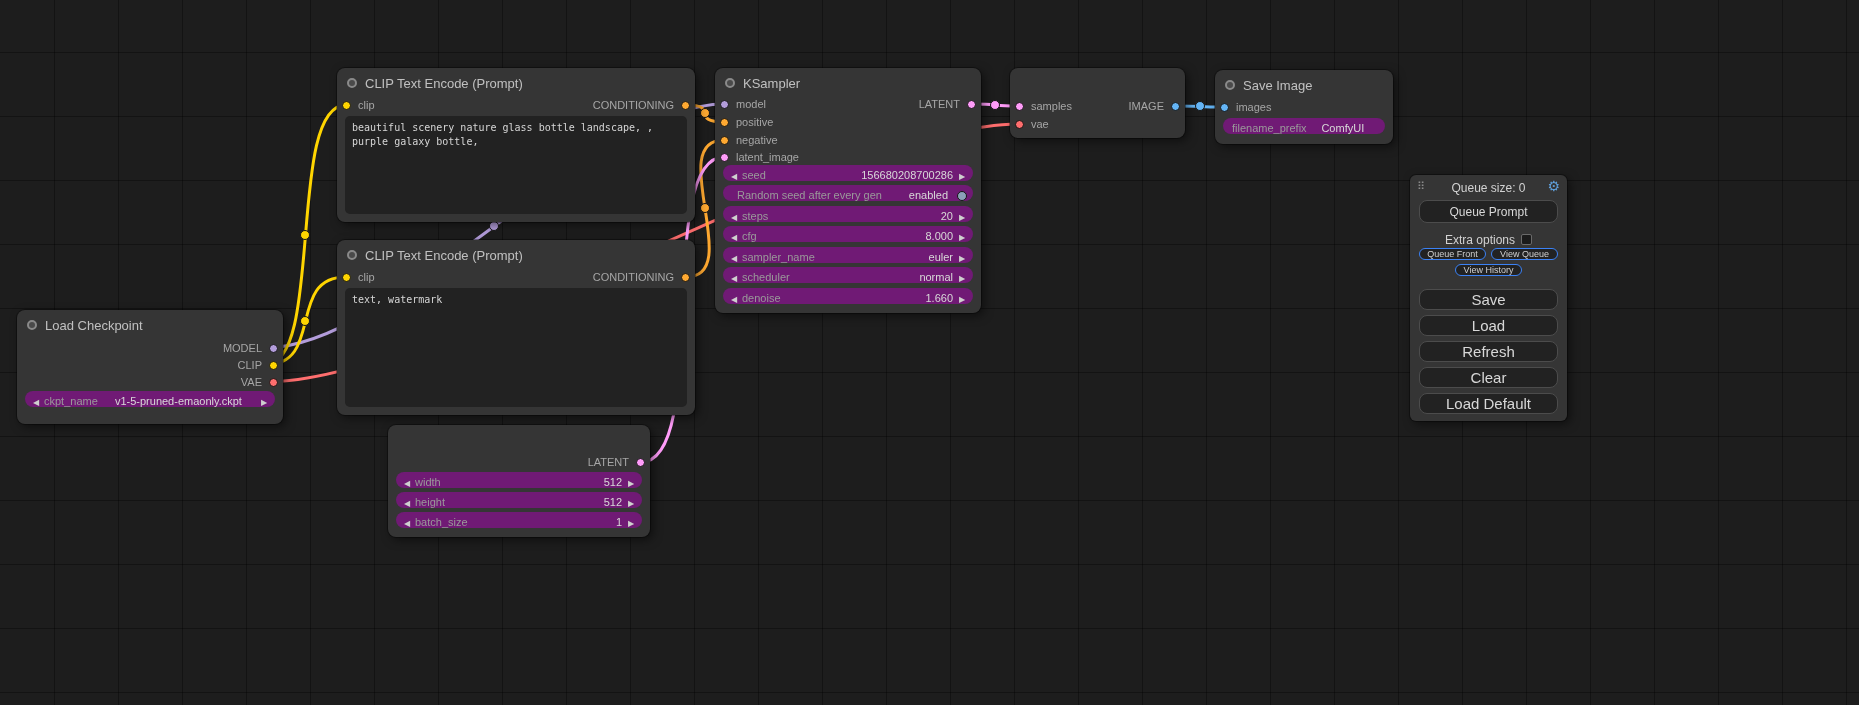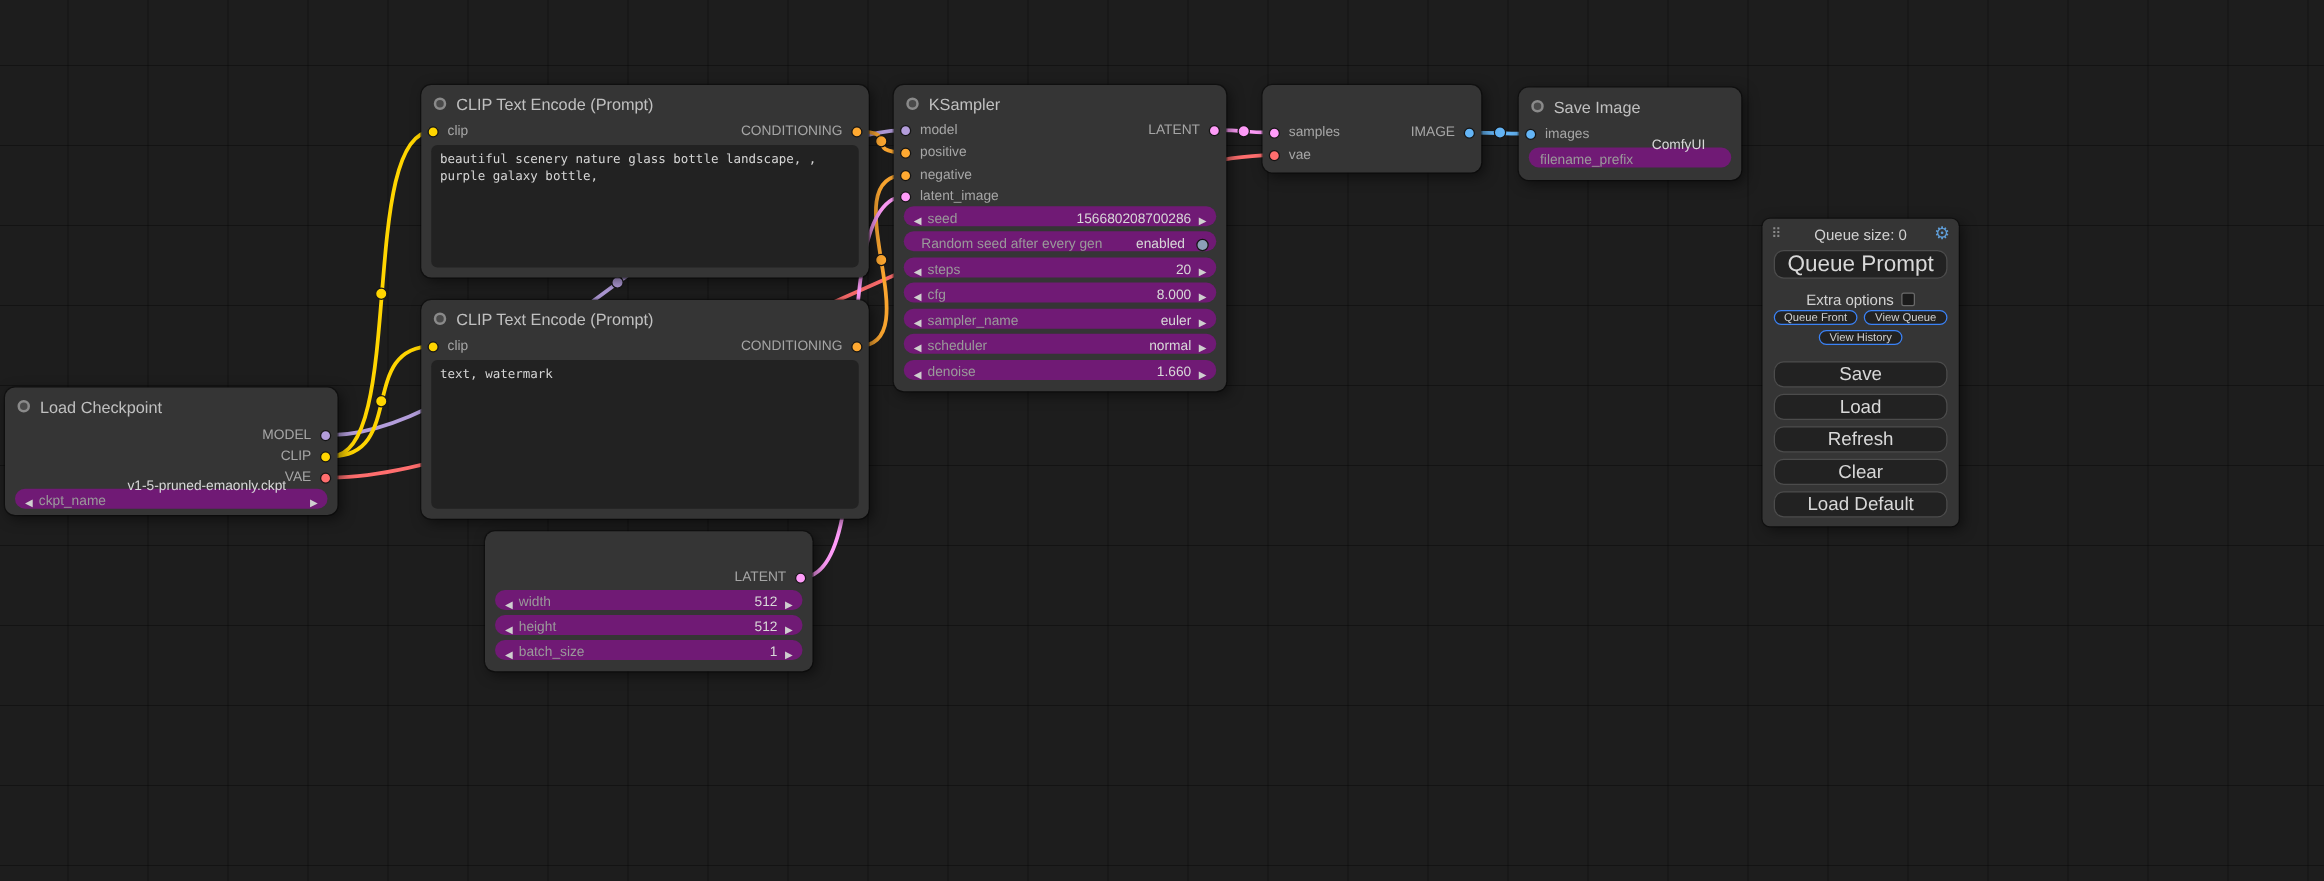--- a/index.html
+++ b/index.html
@@ -30,41 +30,41 @@
   .sdot { width:9px; height:9px; border-radius:50%; border:1px solid #151515; flex:0 0 auto; }
   .c-model{background:#b39ddb} .c-clip{background:#ffd500} .c-vae{background:#ff6e6e}
   .c-cond{background:#ffa931} .c-latent{background:#ff9cf9} .c-image{background:#64b5f6}
 
   .widget { position:absolute; left:8px; right:8px; height:16px; background:#701a75;
     border-radius:8px; display:flex; align-items:flex-end; padding:0 6px;
     font-size:11px; color:#bdbdbd; }
   .arrow { color:#cfcfcf; font-size:8px; width:10px; flex:0 0 auto; text-align:center; }
   .wlabel { color:#9a9a9a; margin-left:3px; white-space:nowrap; }
   .wvalue { margin-left:auto; margin-right:4px; color:#d8d8d8; white-space:nowrap; }
-  .wvalue.centerval { margin:12px auto; }
+  .wvalue.centerval { margin:0 auto; }
   .tlabel { margin-left:8px; }
   .knob { width:10px; height:10px; border-radius:50%; background:#8ba0b8;
     margin-left:5px; flex:0 0 auto; border:1px solid #161616; }
 
   .prompt-box { position:absolute; left:8px; right:8px; background:#222;
     border-radius:5px; padding:5px 7px; font-family:"DejaVu Sans Mono", monospace;
     font-size:10px; line-height:1.4; color:#d6d6d6; white-space:pre-wrap;
     word-break:break-word; overflow:hidden; }
 
   #menu { position:absolute; z-index:4; left:1410px; top:175px; width:157px; height:246px;
     background:#353535; border-radius:6px;
     box-shadow:0 0 0 1px rgba(0,0,0,0.35), 3px 3px 10px rgba(0,0,0,0.5); }
   .queue-size { position:absolute; top:6px; left:0; width:100%; text-align:center;
     font-size:12px; color:#d2d2d2; }
   .drag-handle { position:absolute; left:7px; top:5px; font-size:11px; color:#8a8a8a; }
   .gear { position:absolute; right:7px; top:3px; font-size:14px; color:#5f9ed8; }
   .mbtn { position:absolute; left:9px; width:139px; height:21px; background:#222;
     border:1px solid #4c4c4c; border-radius:8px; color:#d8d8d8;
     display:flex; align-items:center; justify-content:center; font-size:15px; }
-  .mbtn.qp { height:23px; font-size:18px; }
+  .mbtn.qp { height:23px; font-size:12px; }
   .sbtn { position:absolute; height:12px; background:#222; border:1px solid #3b82f6;
     border-radius:6px; color:#cfcfcf; display:flex; align-items:center;
     justify-content:center; font-size:9px; }
   .extra-row { position:absolute; top:58px; left:0; width:100%; height:13px;
     display:flex; align-items:center; justify-content:center; gap:6px;
     font-size:12px; color:#d2d2d2; }
   .checkbox { width:11px; height:11px; background:#1b1b1b; border:1px solid #6a6a6a;
     border-radius:2px; }
 </style>
 </head>
@@ -86,21 +86,21 @@
     <circle class="fy" cx="305" cy="235" r="4.5"></circle>
     <circle class="fy" cx="305" cy="321" r="4.5"></circle>
     <circle class="fr" cx="642" cy="253" r="4.5"></circle>
     <circle class="fo" cx="705" cy="113" r="4.5"></circle>
     <circle class="fo" cx="705" cy="208" r="4.5"></circle>
     <circle class="fl" cx="682" cy="309" r="4.5"></circle>
     <circle class="fl" cx="995" cy="105" r="4.5"></circle>
     <circle class="fb" cx="1200" cy="106" r="4.5"></circle>
   </svg>
 
-  <div class="node" style="left:4px;top:310px;width:266px;height:102px">
+  <div class="node" style="left:17px;top:310px;width:266px;height:114px">
     <div class="ntitle">
       <span class="ndot"></span>
       <span>Load Checkpoint</span>
     </div>
     <div class="slot out" style="top:31px">
       <span>MODEL</span>
       <span class="sdot c-model"></span>
     </div>
     <div class="slot out" style="top:48px">
       <span>CLIP</span>

